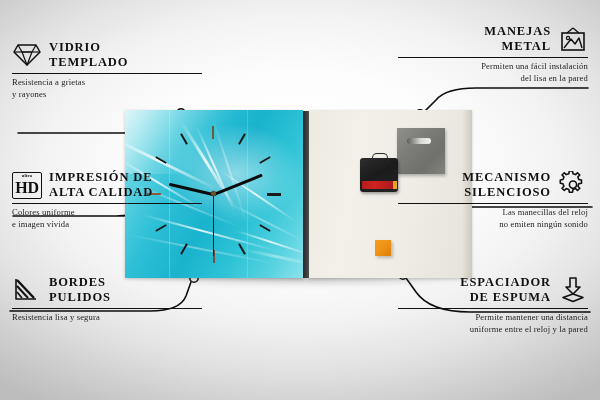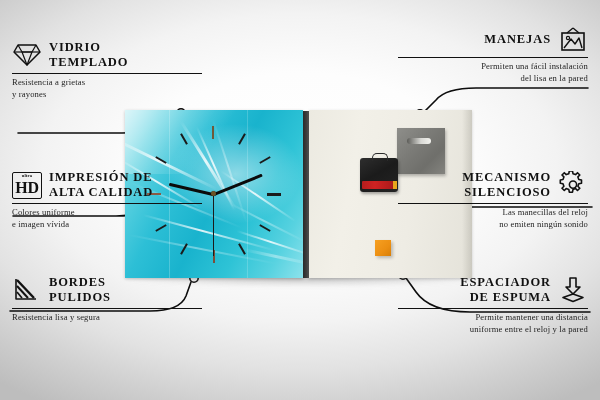--- a/index.html
+++ b/index.html
@@ -424,20 +424,21 @@
         <svg width="30" height="27" viewBox="0 0 30 27">
           <path d="M15 2 L9 7" fill="none" stroke="#111" stroke-width="1.3"></path>
           <path d="M15 2 L21 7" fill="none" stroke="#111" stroke-width="1.3"></path>
           <rect x="4" y="7" width="22" height="17" fill="none" stroke="#111" stroke-width="1.6"></rect>
           <polyline points="6,22 13,13 17,18 21,12 24,22" fill="none" stroke="#111" stroke-width="1.4" stroke-linejoin="round"></polyline>
           <circle cx="10" cy="12" r="1.6" fill="none" stroke="#111" stroke-width="1.2"></circle>
         </svg>
       </div>
       <div>
         <div class="feat-title">MANEJAS</div>
+        <div class="feat-title">METAL</div>
       </div>
     </div>
     <div class="feat-rule"></div>
     <div class="feat-desc">
       <div>Permiten una fácil instalación</div>
       <div>del lisa en la pared</div>
     </div>
   </div>
 
   <div class="feature right" style="top:170px;">

